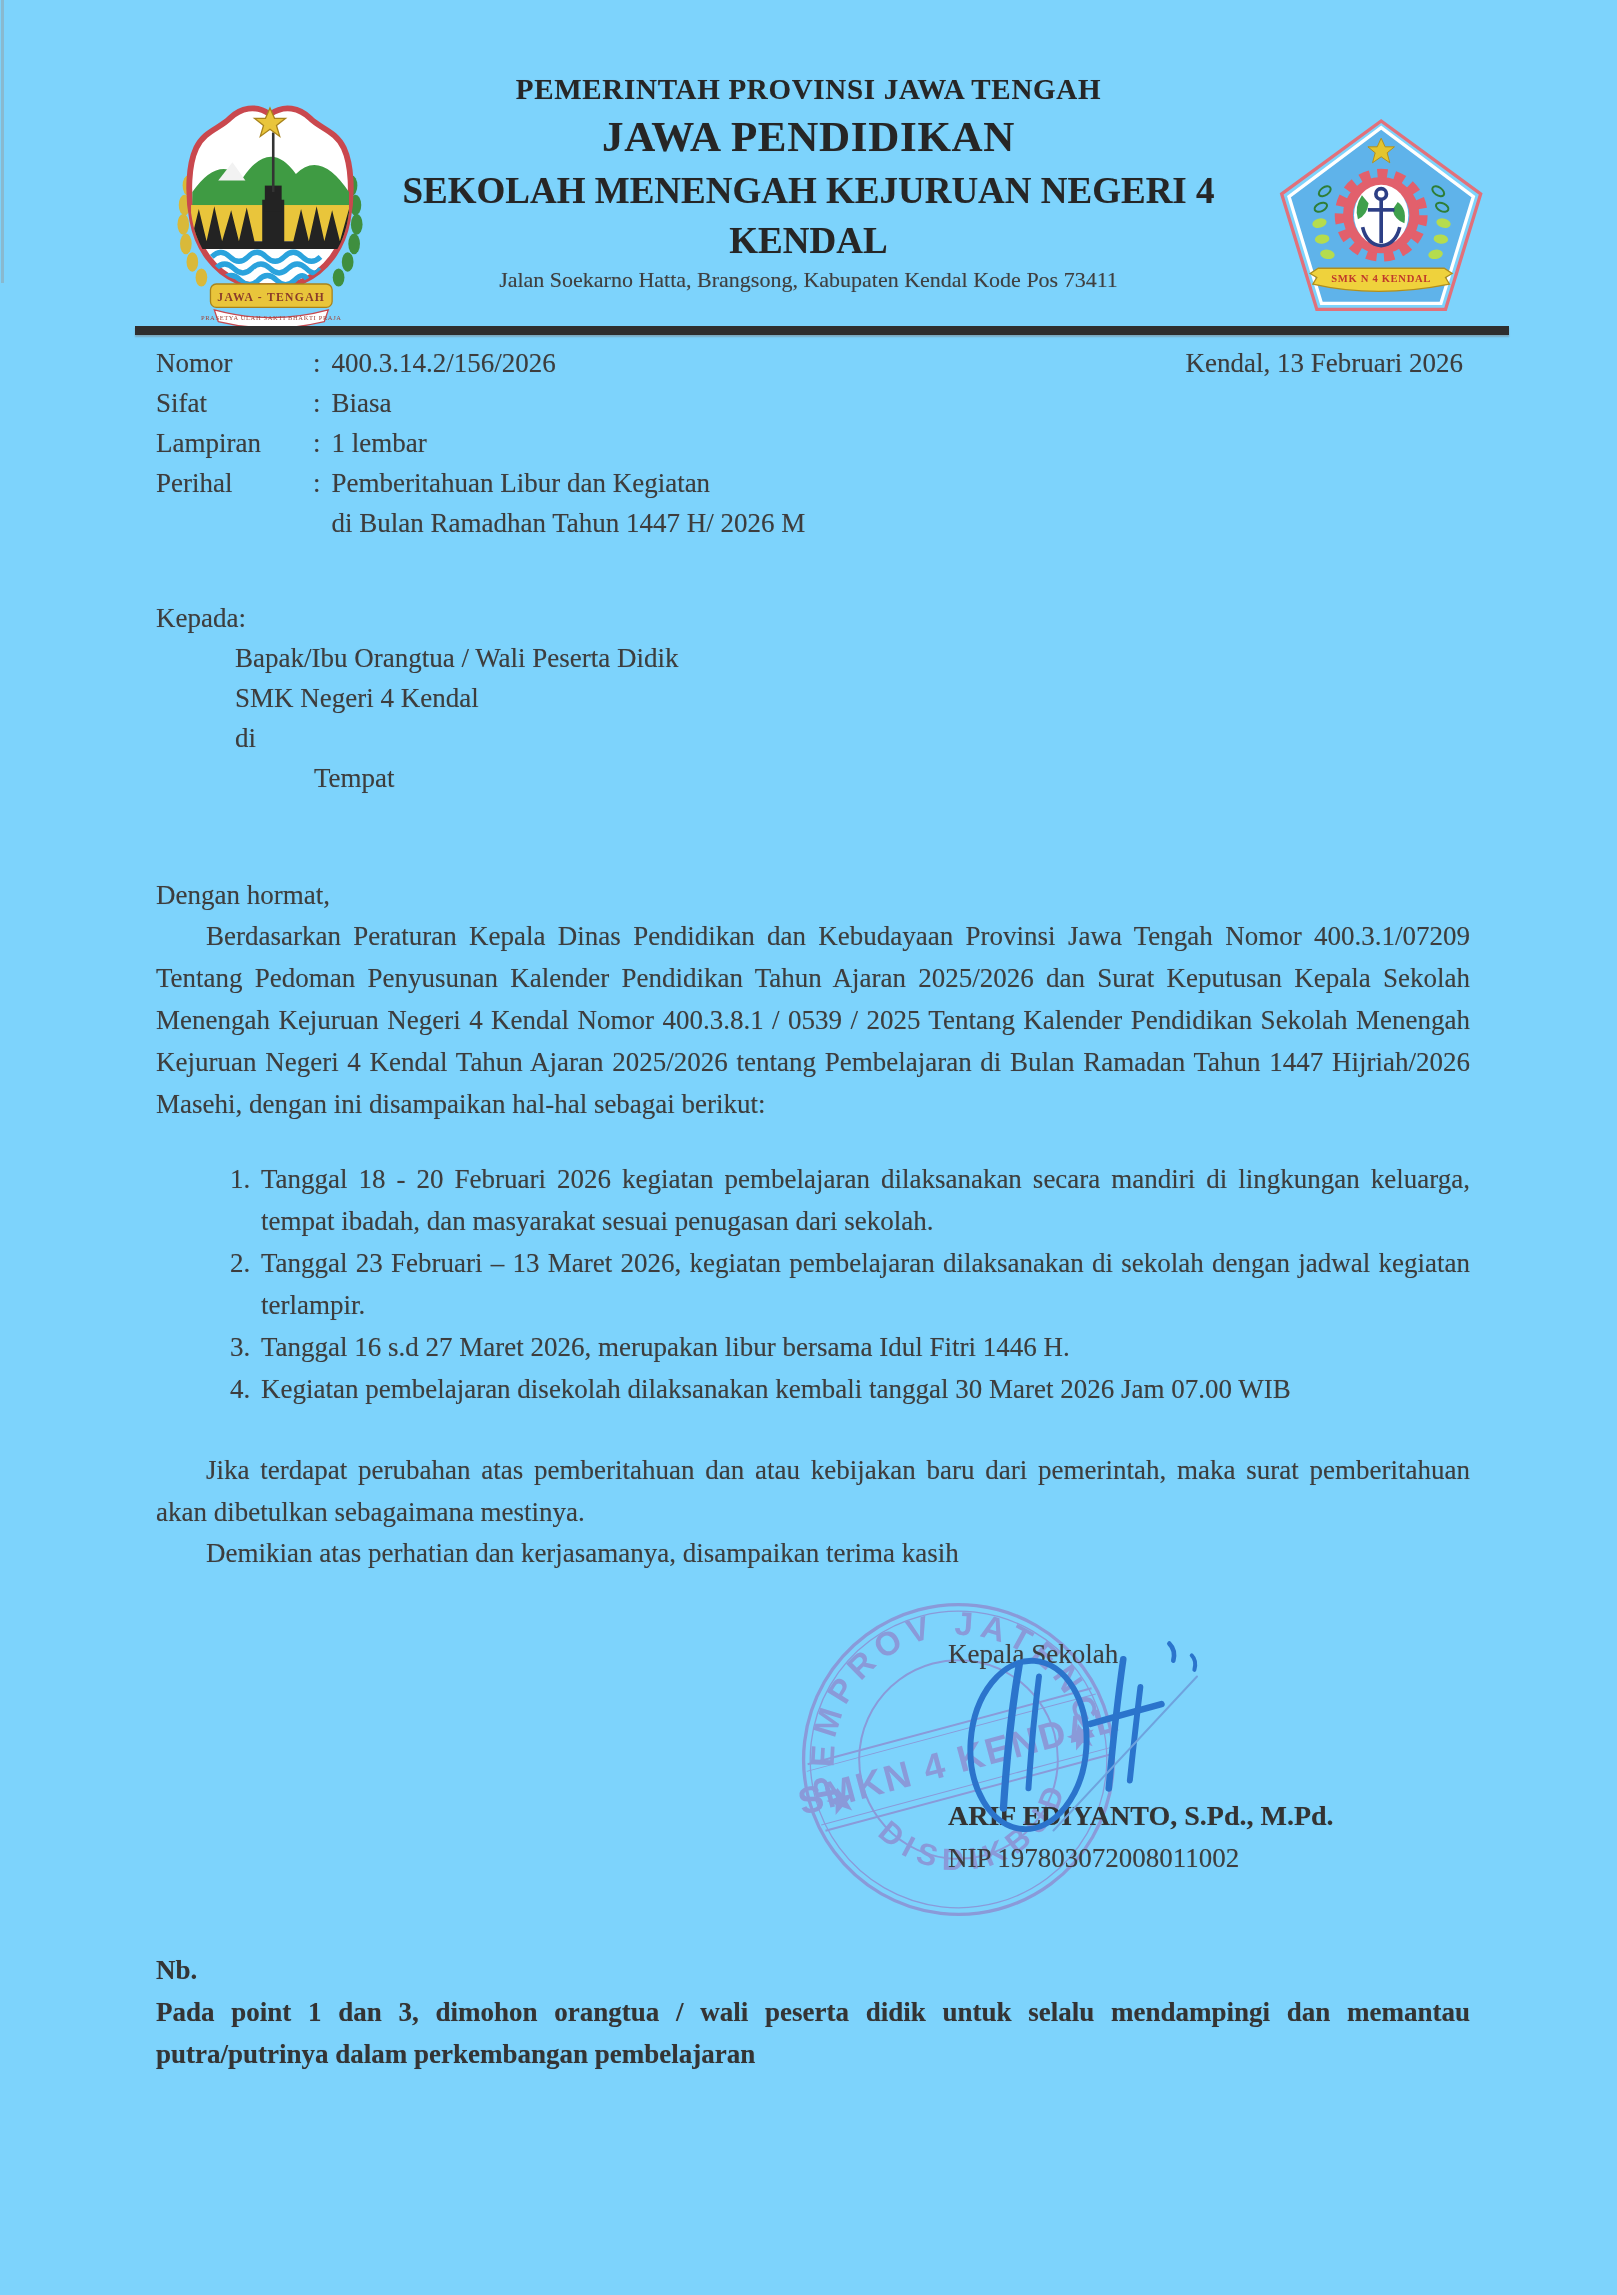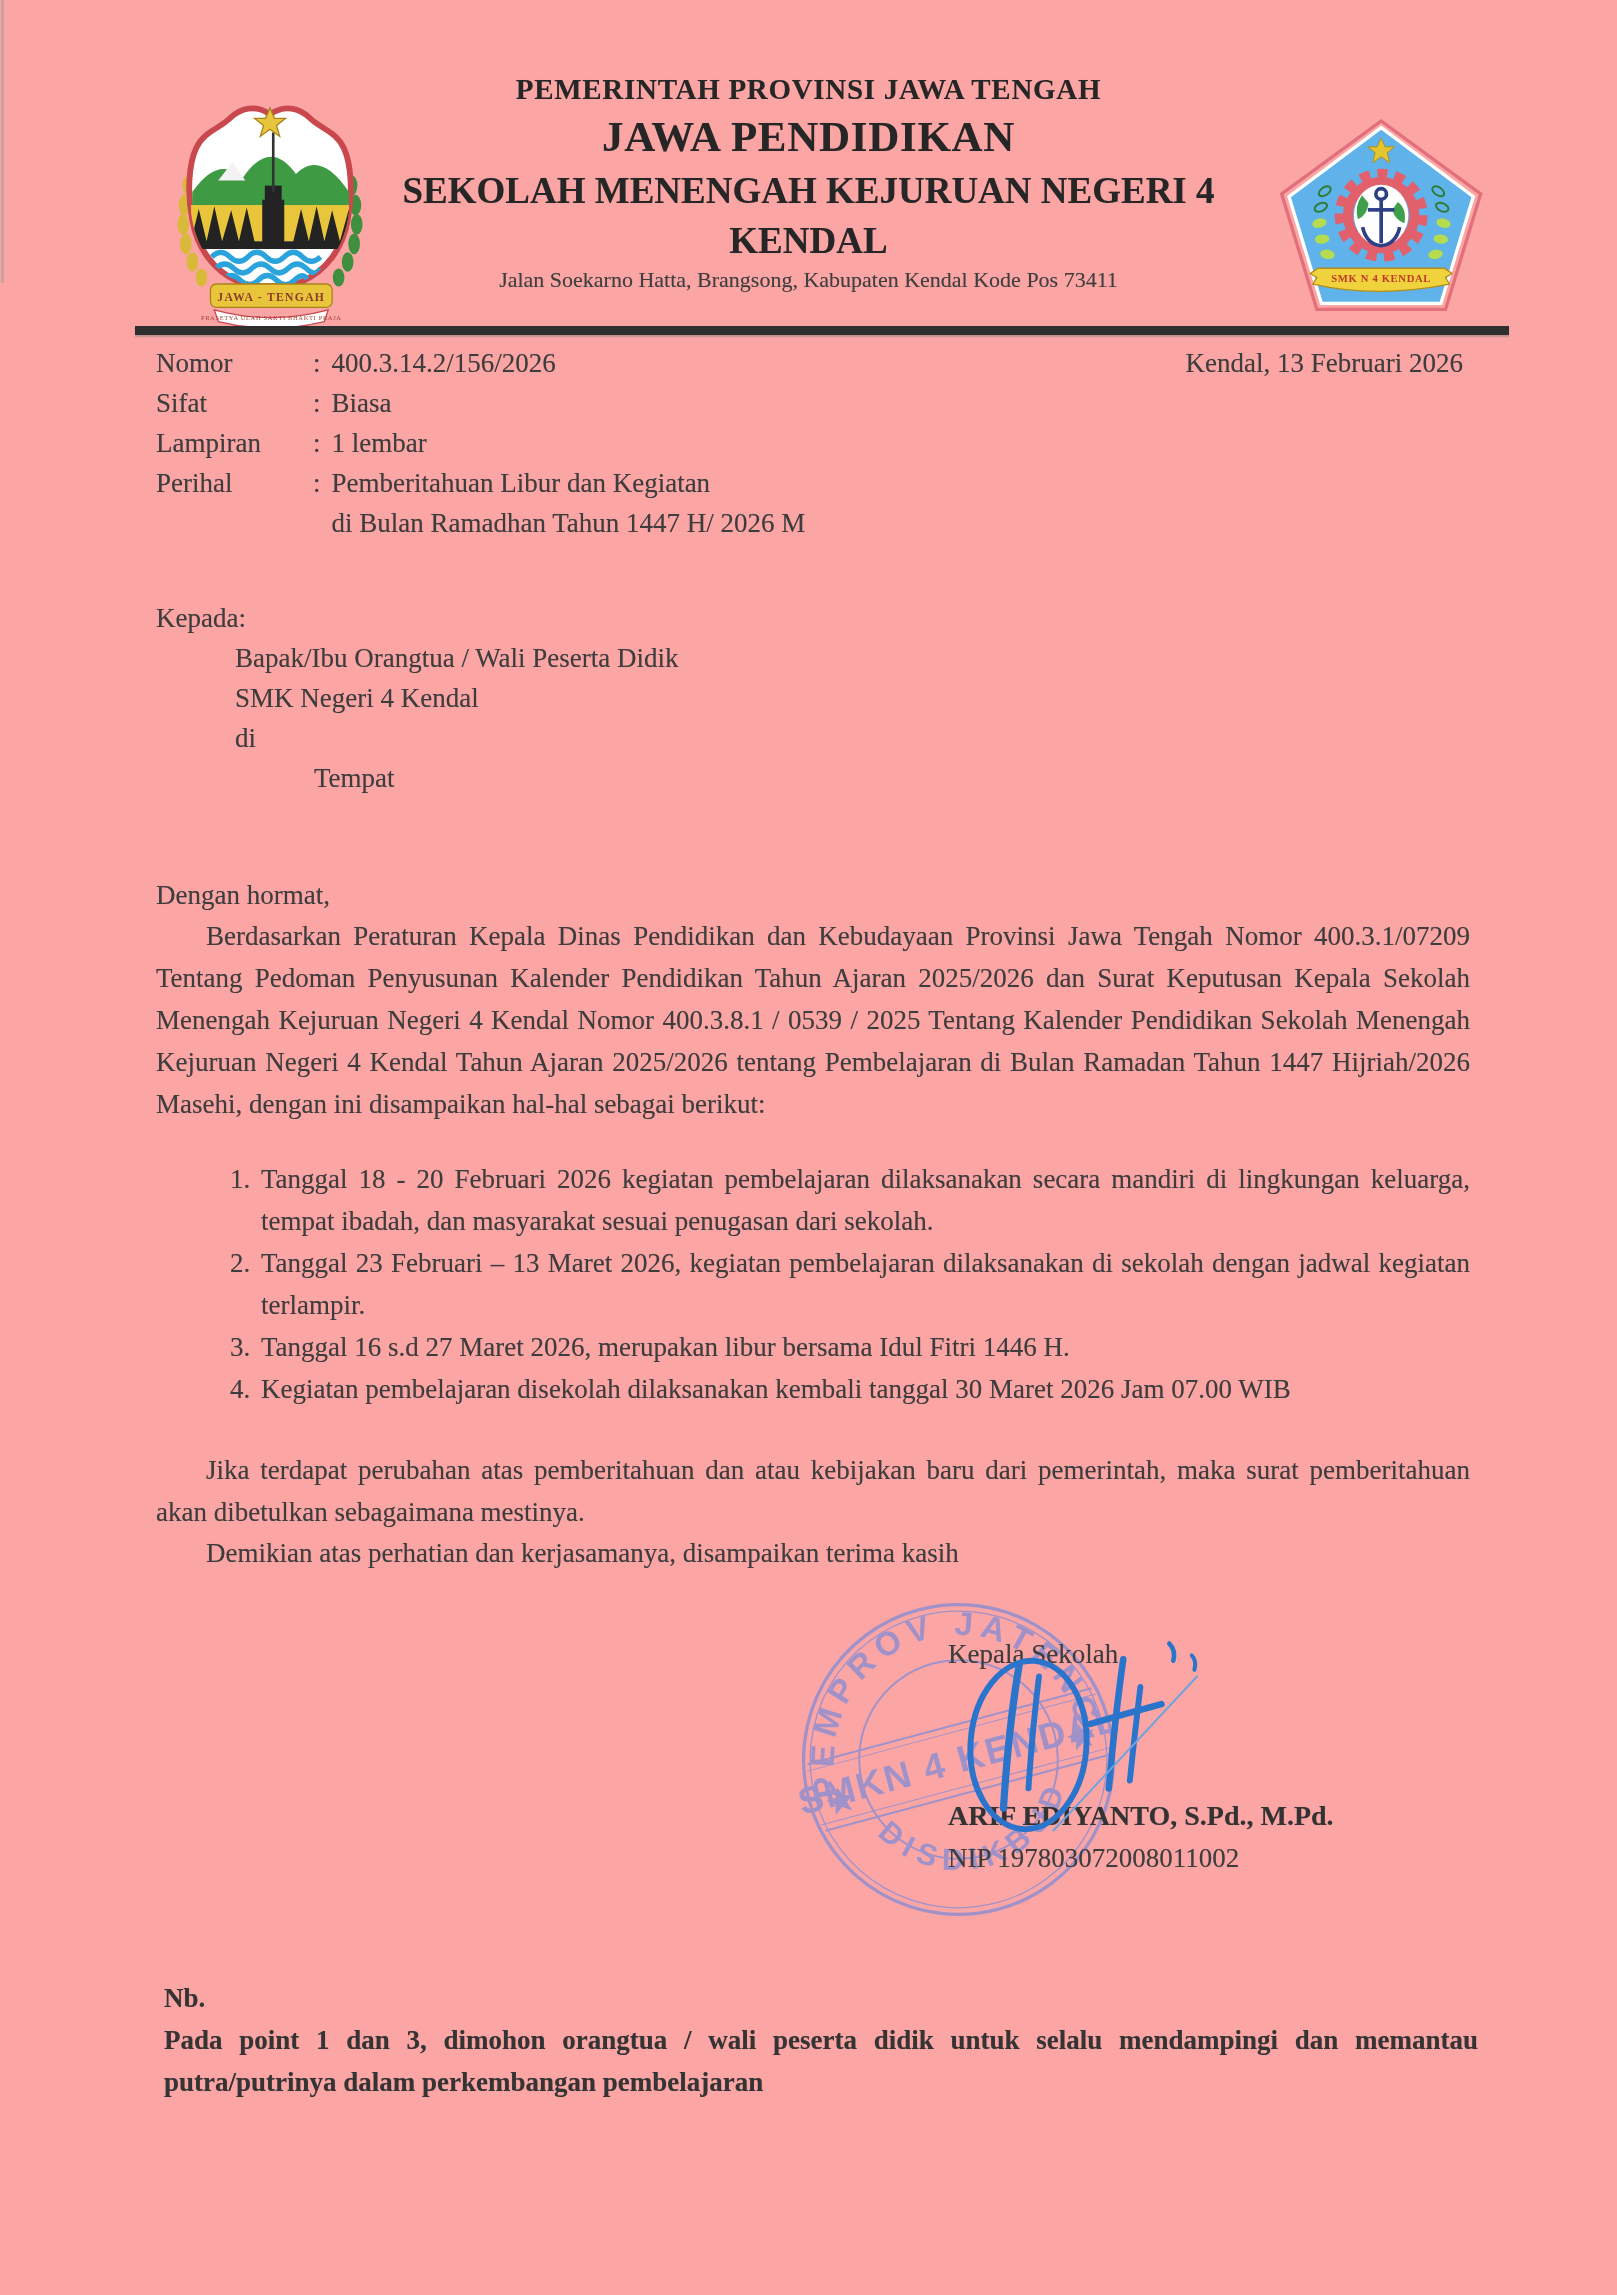--- a/index.html
+++ b/index.html
@@ -1,20 +1,20 @@
 <!DOCTYPE html>
 <html style="font-size:10.5px"><head>
 <meta charset="utf-8">
 <style>
   html,body{margin:0;padding:0;}
   body{
     width:1617px;height:2295px;background:#ffffff;position:relative;
     font-family:"Liberation Serif", serif;color:#3d3d3d;overflow:hidden;
   }
-  .page{position:absolute;inset:0;background:#fca5a5;}
+  .page{position:absolute;inset:0;background:#7dd3fc;}
   .txt{ text-shadow:0 0 0.7px rgba(70,70,70,.4); }
 
   
   .letterhead{position:absolute;top:70px;left:0;width:100%;text-align:center;color:#262626;}
   .lh1{font-size:29px;line-height:38px;font-weight:bold;letter-spacing:0.7px;}
   .lh2{font-size:43px;line-height:58px;font-weight:bold;letter-spacing:0.7px;}
   .lh3{font-size:37px;line-height:50px;font-weight:bold;}
   .lh4{font-size:37px;line-height:50px;font-weight:bold;}
   .lh5{font-size:22px;line-height:28px;color:#3f3f3f;}
   .lh6{font-size:22px;line-height:29px;color:#3f3f3f;}
@@ -50,22 +50,22 @@
          text-indent:50px;}
 
   
   .stamp{position:absolute;left:793px;top:1594px;width:331px;height:331px;z-index:1;opacity:.82;}
   .sig-ink{position:absolute;left:935px;top:1613px;width:287px;height:227px;z-index:3;}
   .sig-title{position:absolute;left:948px;top:1633px;font-size:27px;line-height:42px;z-index:2;}
   .sig-names{position:absolute;left:948px;top:1795px;font-size:27px;line-height:42px;z-index:2;}
   .sig-name{font-weight:bold;font-size:28px;color:#333;}
 
   
-  .nb{position:absolute;left:164px;top:1949px;width:1314px;font-size:27px;line-height:42px;
-      font-weight:bold;color:#343434;margin-top:28px;}
+  .nb{position:absolute;left:156px;top:1949px;width:1314px;font-size:27px;line-height:42px;
+      font-weight:bold;color:#343434;}
   .nb-text{text-align:justify;}
 
   
   .edge-artifact{position:absolute;left:1.3px;top:0;width:2.6px;height:283px;background:#9a9a9a;opacity:.45;}
 </style>
 </head>
 <body>
 
 <div class="page">
   <div class="edge-artifact"></div>

